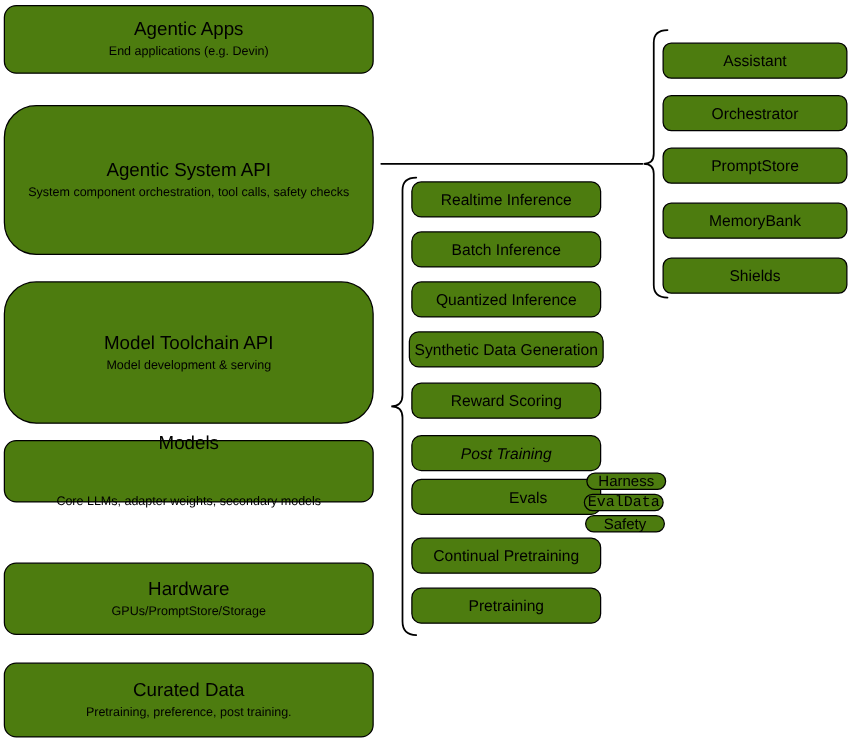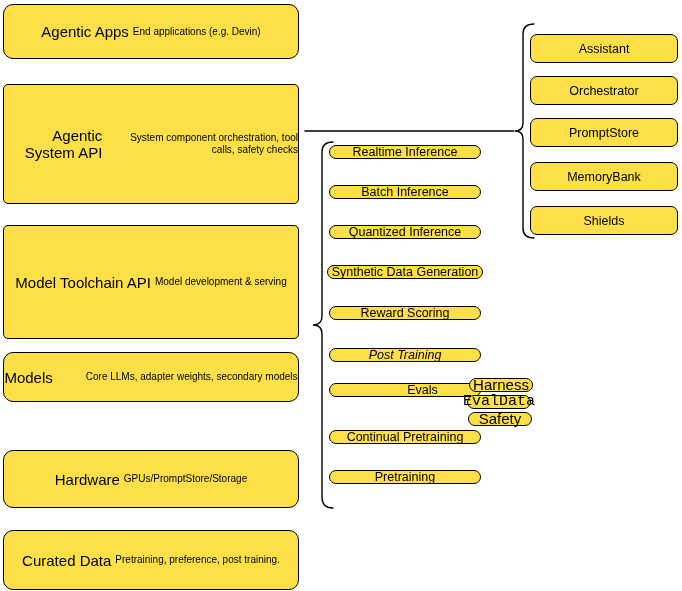--- a/index.html
+++ b/index.html
@@ -18,57 +18,57 @@
   }
   #overlay {
     position: absolute;
     top: 0; left: 0;
     width: 682px; height: 591px;
     pointer-events: none;
   }
   .node {
     position: absolute;
     box-sizing: border-box;
-    background: #fde047;
+    background: #4d7c0f;
     border: 1.5px solid #000000;
     display: flex;
-    flex-direction: row;
+    flex-direction: column;
     align-items: center;
     justify-content: center;
     text-align: center;
   }
   
   .stack {
     left: 3px;
     width: 296px;
     gap: 4px;
     border-radius: 10px;
     z-index: 1;
   }
-  .stack.big { border-radius: 5px; text-align: right; }
+  .stack.big { border-radius: 26px; text-align: right; }
   .stack-title { font-size: 15px; line-height: 17px; }
   .stack-subtitle { font-size: 10px; line-height: 12px; }
   
   .mid {
     left: 329px;
     width: 152px;
-    height: 14px;
+    height: 29px;
     border-radius: 8px;
     font-size: 12.5px;
     white-space: nowrap;
     z-index: 1;
   }
   
   .pill {
     left: 467px;
     width: 64px;
     height: 14px;
     border: 1.3px solid #000000;
     border-radius: 8px;
-    font-size: 15px;
+    font-size: 12px;
     line-height: 10px;
     white-space: nowrap;
     z-index: 3;
   }
   
   .comp {
     left: 530px;
     width: 148px;
     height: 29px;
     border-radius: 7px;

